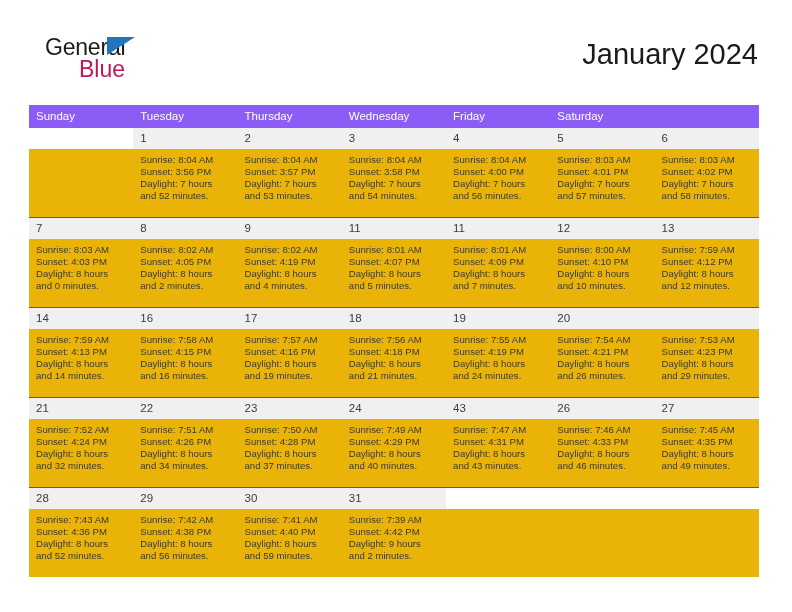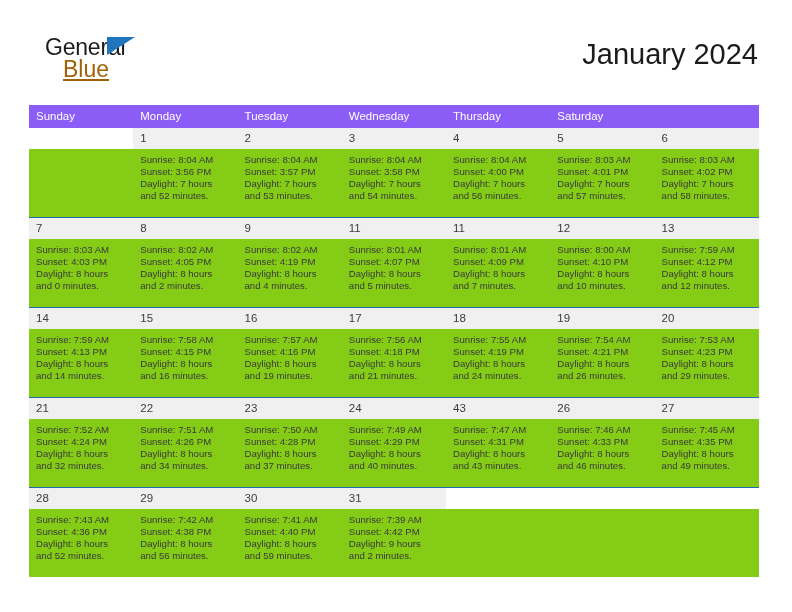--- a/index.html
+++ b/index.html
@@ -50,26 +50,25 @@
     position: absolute;
     left: 62px;
     top: 3px;
     width: 0;
     height: 0;
     border-left: 28px solid #1f76bc;
     border-bottom: 18px solid transparent;
   }
   .logo-blue {
     position: absolute;
-    left: 18px;
+    left: 34px;
     top: 22px;
     font-size: 23px;
-    color: #a16207;
+    color: #be185d;
     font-family: "Liberation Sans", sans-serif;
-    text-decoration: underline;
   }
 
   .title-block {
     position: absolute;
     right: 0;
     top: 8px;
     text-align: right;
   }
   .cal-title {
     font-size: 29px;
@@ -112,21 +111,21 @@
   }
   .week:first-of-type {
     border-top: none;
   }
   .week-nums {
     display: flex;
     background: #f0f0f0;
   }
   .week-body {
     display: flex;
-    background: #84cc16;
+    background: #eab308;
   }
   .daynum-cell {
     width: 104.28px;
     box-sizing: border-box;
     padding: 3px 0 3px 7px;
     font-size: 11.5px;
     line-height: 15px;
     color: #3b3b3b;
     height: 21px;
   }
@@ -158,24 +157,24 @@
       <span class="logo-blue">Blue</span>
     </div>
     <div class="title-block">
       <div class="cal-title">January 2024</div>
     </div>
   </div>
 
   <div class="calendar">
     <div class="weekday-row" id="weekday-row">
         <div class="weekday">Sunday</div>
-        <div class="weekday">Monday</div>
         <div class="weekday">Tuesday</div>
+        <div class="weekday">Thursday</div>
         <div class="weekday">Wednesday</div>
-        <div class="weekday">Thursday</div>
+        <div class="weekday">Friday</div>
         <div class="weekday">Saturday</div>
       </div>
     <div id="weeks-container">
         <div class="week">
           <div class="week-nums">
             <div class="daynum-cell empty-last"></div>
             <div class="daynum-cell">1</div>
             <div class="daynum-cell">2</div>
             <div class="daynum-cell">3</div>
             <div class="daynum-cell">4</div>
@@ -273,21 +272,20 @@
               <div>Sunrise: 7:59 AM</div>
               <div>Sunset: 4:12 PM</div>
               <div>Daylight: 8 hours</div>
               <div>and 12 minutes.</div>
             </div>
           </div>
         </div>
         <div class="week">
           <div class="week-nums">
             <div class="daynum-cell">14</div>
-            <div class="daynum-cell">15</div>
             <div class="daynum-cell">16</div>
             <div class="daynum-cell">17</div>
             <div class="daynum-cell">18</div>
             <div class="daynum-cell">19</div>
             <div class="daynum-cell">20</div>
           </div>
           <div class="week-body">
             <div class="info-cell">
               <div>Sunrise: 7:59 AM</div>
               <div>Sunset: 4:13 PM</div>

